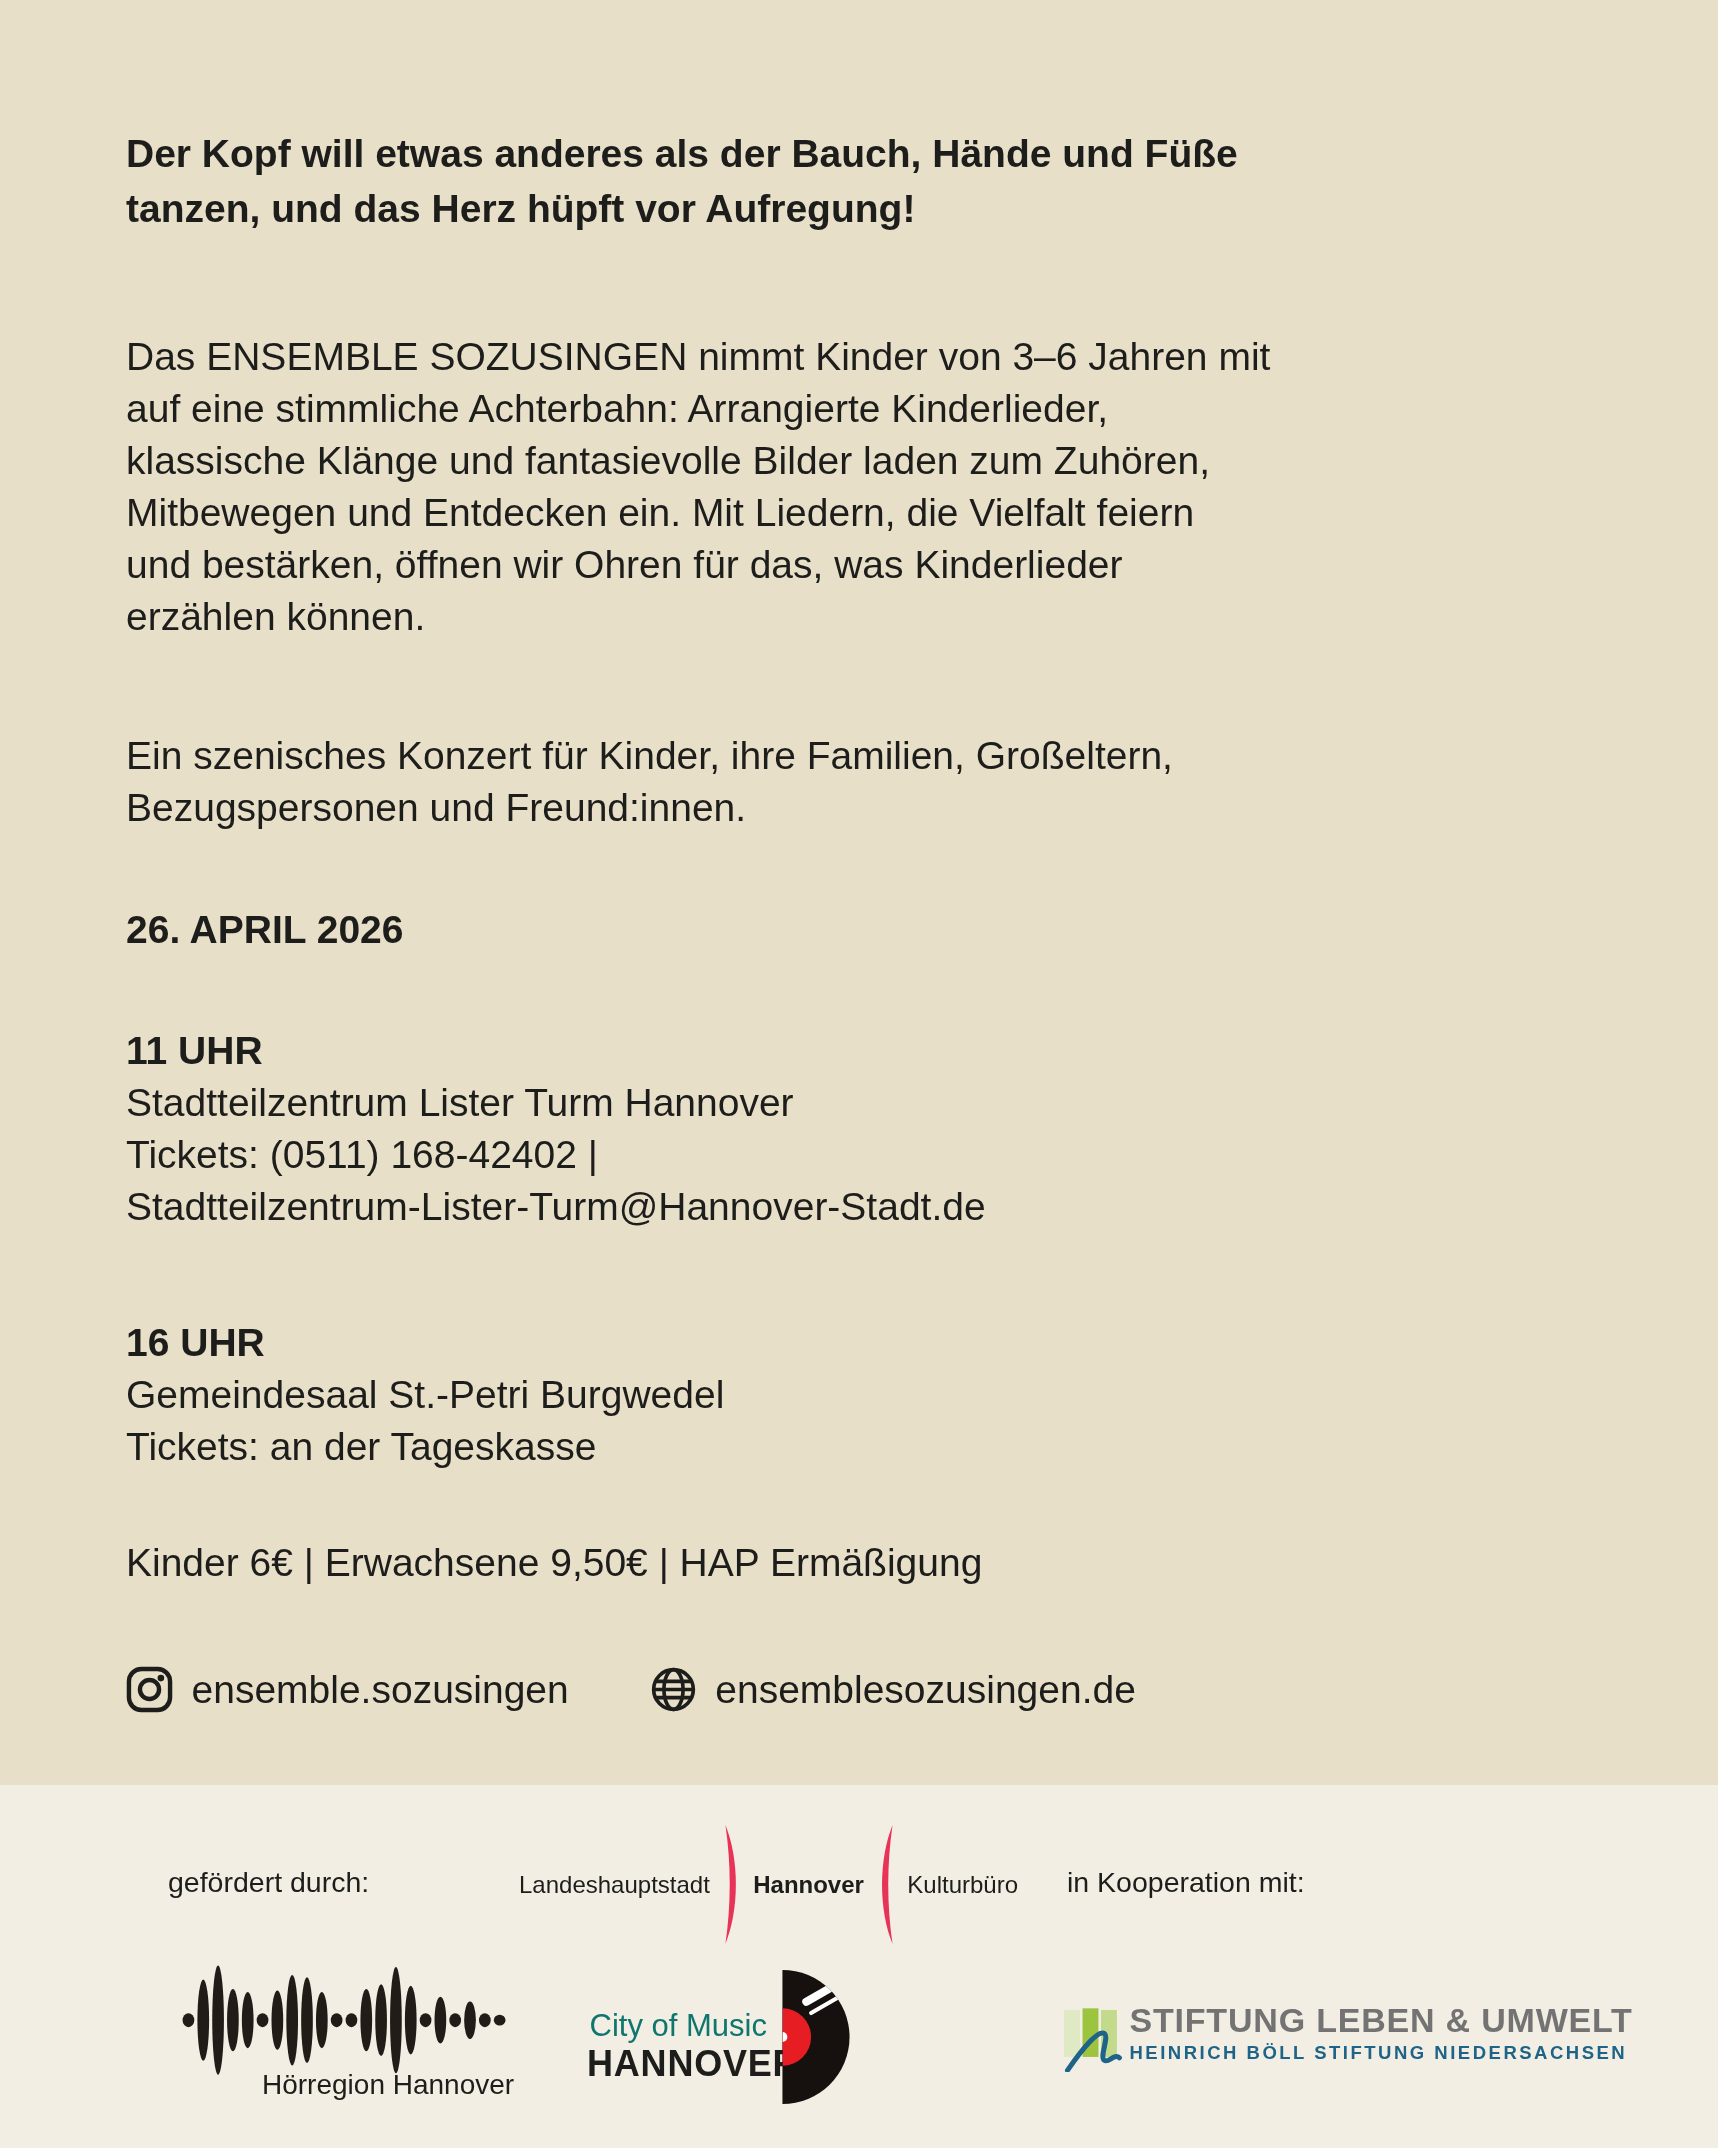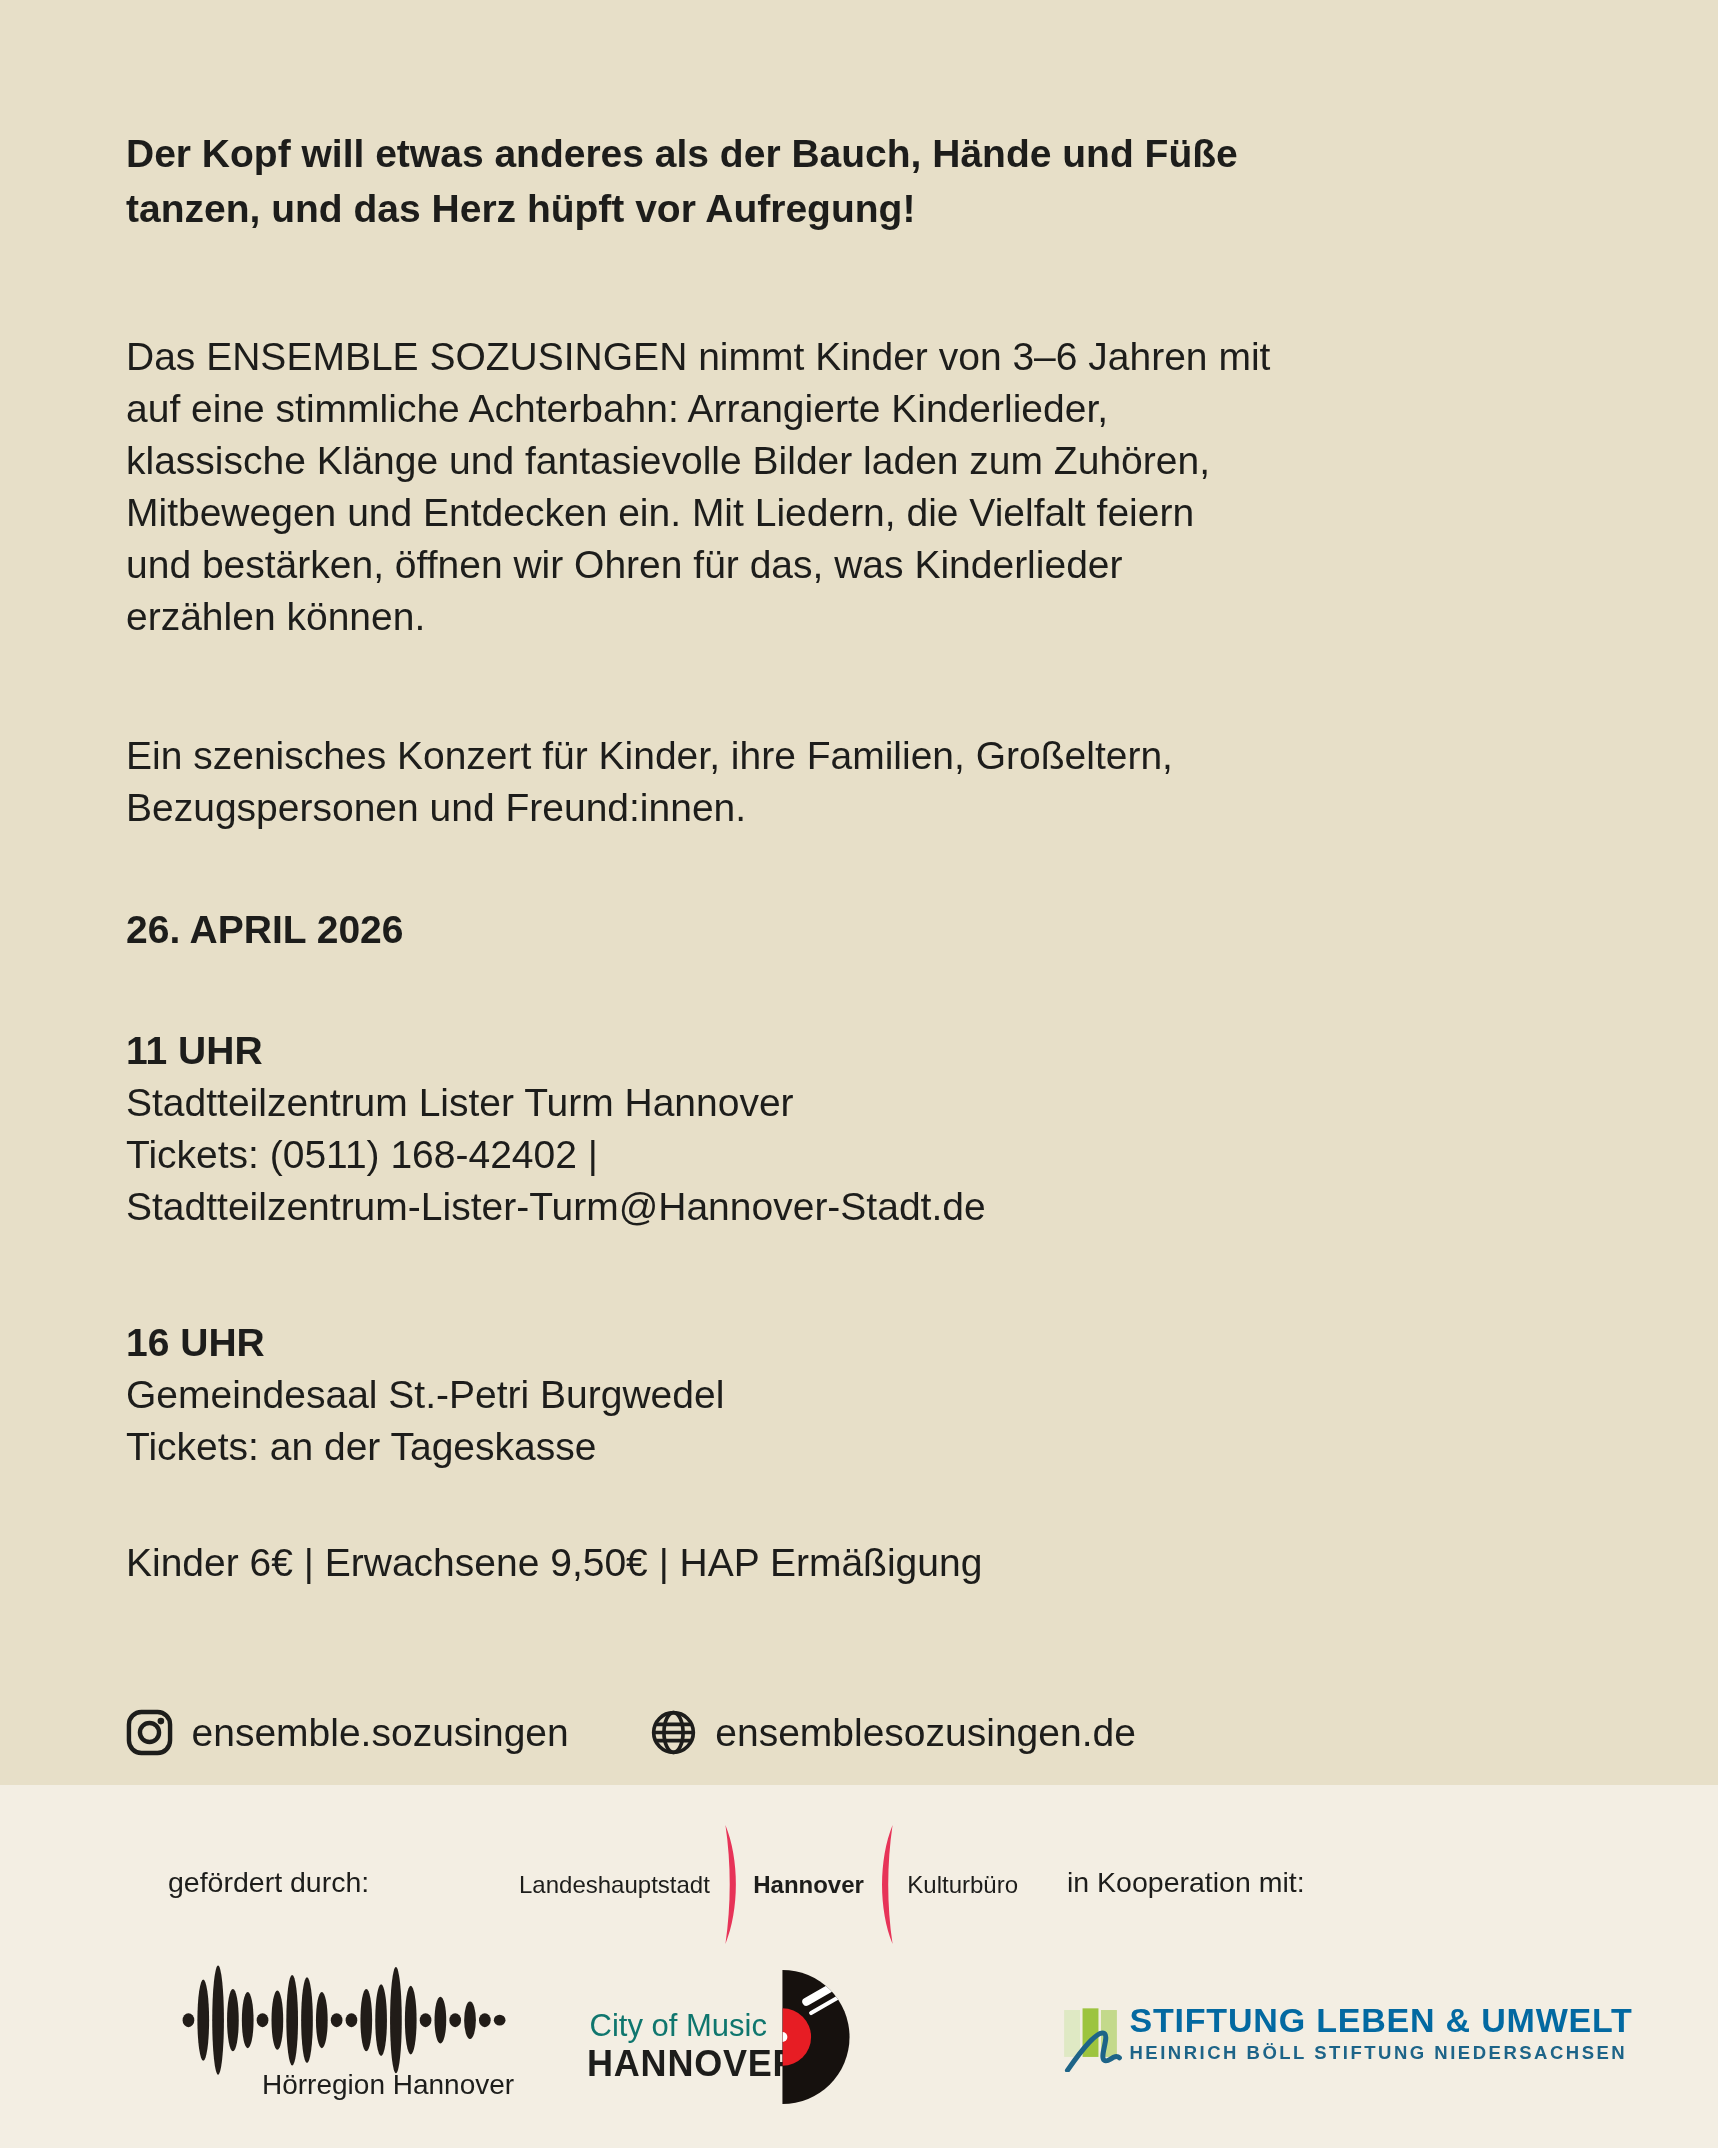--- a/index.html
+++ b/index.html
@@ -17,21 +17,21 @@
   .headline { margin:126px 0 0 0; font-size:39px; font-weight:bold; line-height:55px; }
   .intro { margin-top:95px; font-size:39px; line-height:52px; }
   .concert-note { margin-top:87px; font-size:39px; line-height:52px; }
   .date-heading { margin-top:70px; font-size:39px; font-weight:bold; line-height:52px; white-space:nowrap; }
   .event { font-size:39px; line-height:52px; }
   .event-1 { margin-top:69px; }
   .event-2 { margin-top:84px; }
   .event .time { font-weight:bold; }
   .pricing { margin-top:64px; font-size:39px; line-height:52px; white-space:nowrap; }
 
-  .social-row { margin-top:120px; display:flex; align-items:flex-start; }
+  .social-row { margin-top:77px; display:flex; align-items:flex-start; }
   .social-item { display:flex; align-items:center; }
   .social-item .icon { width:47px; height:47px; flex:0 0 auto; }
   .social-item .social-text { margin-left:18.5px; font-size:39px; white-space:nowrap; }
   .social-web { margin-left:81px; }
 
   .footer {
     position:absolute; left:0; bottom:0;
     width:1718px; height:363px;
     background:#f3eee3;
     margin-top:31px;
@@ -50,21 +50,21 @@
 
   .city-of-music { position:absolute; left:587px; top:183px; display:flex; align-items:flex-start; }
   .com-text { width:180px; text-align:right; margin-top:39px; }
   .com-line1 { font-size:31px; line-height:37px; color:#0f766e; white-space:nowrap; }
   .com-line2 { font-size:36px; line-height:40px; font-weight:bold; letter-spacing:0.8px; white-space:nowrap; }
   .vinyl { width:72px; height:138px; margin-left:12.6px; flex:0 0 auto; }
 
   .stiftung { position:absolute; left:1064px; top:220px; display:flex; align-items:flex-start; }
   .stiftung .mark { width:84px; height:67px; flex:0 0 auto; }
   .stiftung-text { margin-left:-18.5px; margin-top:-1.7px; }
-  .stiftung-title { font-size:34px; font-weight:bold; letter-spacing:0.8px; color:#0369a1; line-height:35px; white-space:nowrap; }
+  .stiftung-title { font-size:34px; font-weight:bold; letter-spacing:0.8px; color:#737373; line-height:35px; white-space:nowrap; }
   .stiftung-subtitle { margin-top:3.4px; font-size:18.5px; font-weight:bold; letter-spacing:2.5px; color:#1d6488; white-space:nowrap; }
 </style>
 </head>
 <body>
 
 <div class="poster">
   <div class="content">
 
     <h1 class="headline">
       <div class="line">Der Kopf will etwas anderes als der Bauch, Hände und Füße</div>

